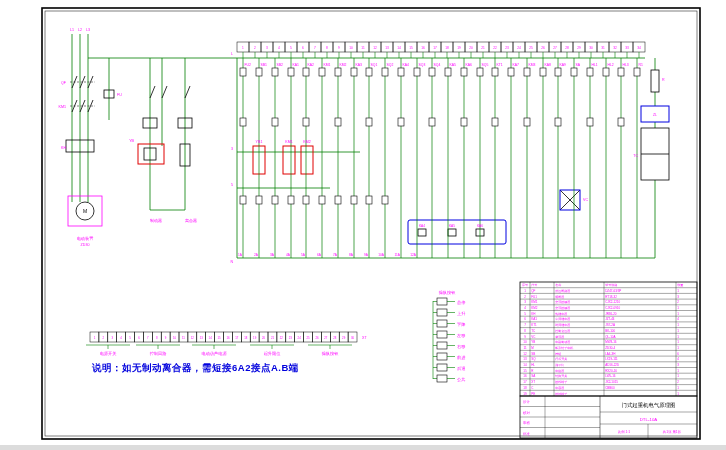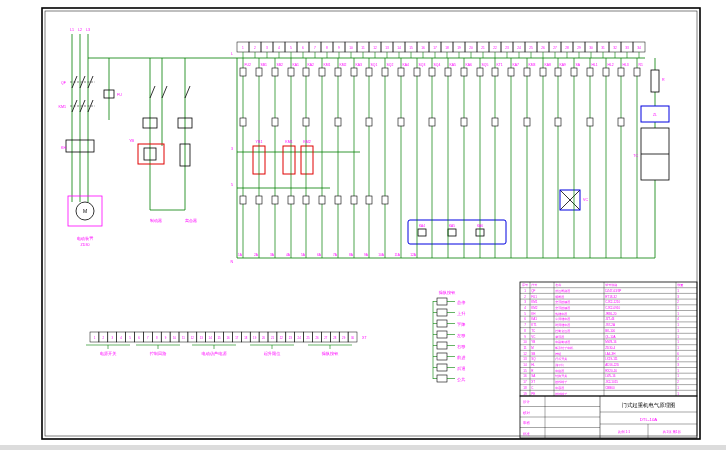--- a/index.html
+++ b/index.html
@@ -593,14 +593,15 @@
         <text x="662" y="81" font-size="3.6" fill="#ff00ff" text-anchor="start" font-family="Liberation Sans, sans-serif">R</text>
         <text x="655" y="116" font-size="3.4" fill="#ff00ff" text-anchor="middle" font-family="Liberation Sans, sans-serif">ZL</text>
         <text x="233" y="263" font-size="3.6" fill="#ff00ff" text-anchor="end" font-family="Liberation Sans, sans-serif">N</text>
         <text x="233" y="55" font-size="3.6" fill="#ff00ff" text-anchor="end" font-family="Liberation Sans, sans-serif">L</text>
         <text x="233" y="150" font-size="3.6" fill="#ff00ff" text-anchor="end" font-family="Liberation Sans, sans-serif">3</text>
         <text x="233" y="186" font-size="3.6" fill="#ff00ff" text-anchor="end" font-family="Liberation Sans, sans-serif">5</text>
         <text x="362" y="339" font-size="3.6" fill="#ff00ff" text-anchor="start" font-family="Liberation Sans, sans-serif">XT</text>
       </g>
   </svg>
 
+  <div class="note">说明：如无制动离合器，需短接6A2接点A.B端</div>
   <div class="edge"></div>
 </div>
 
 </body></html>

